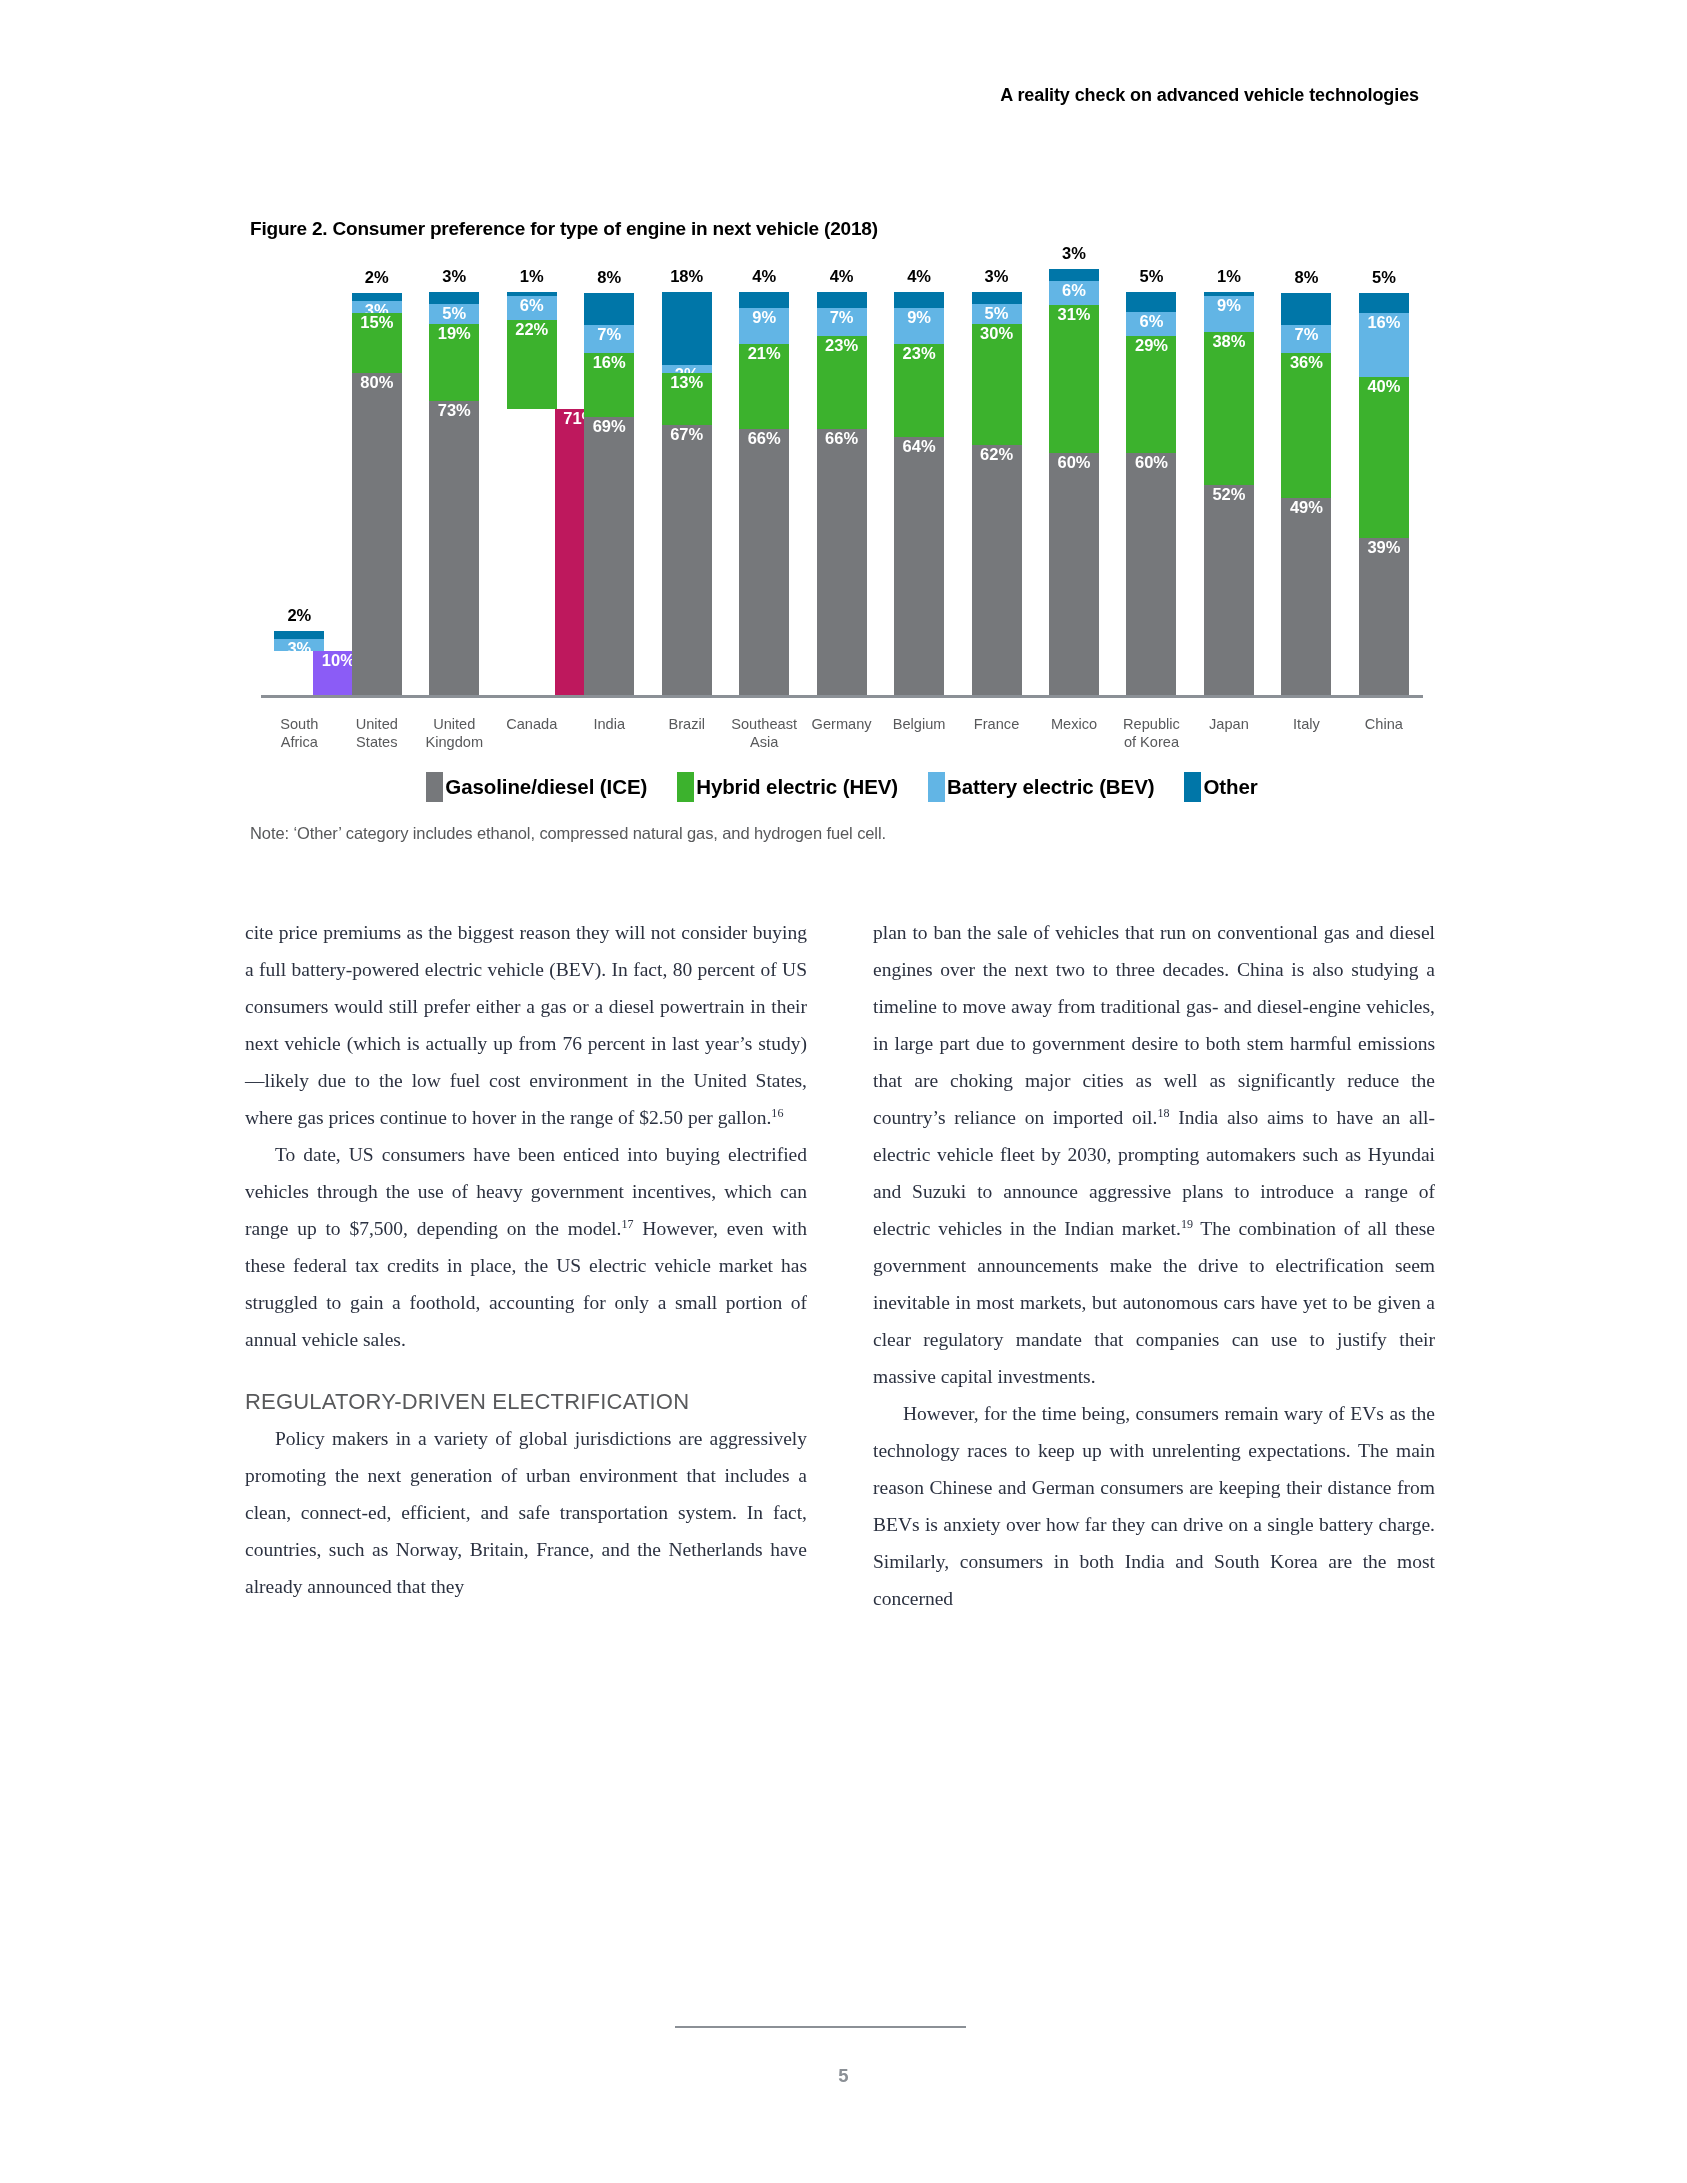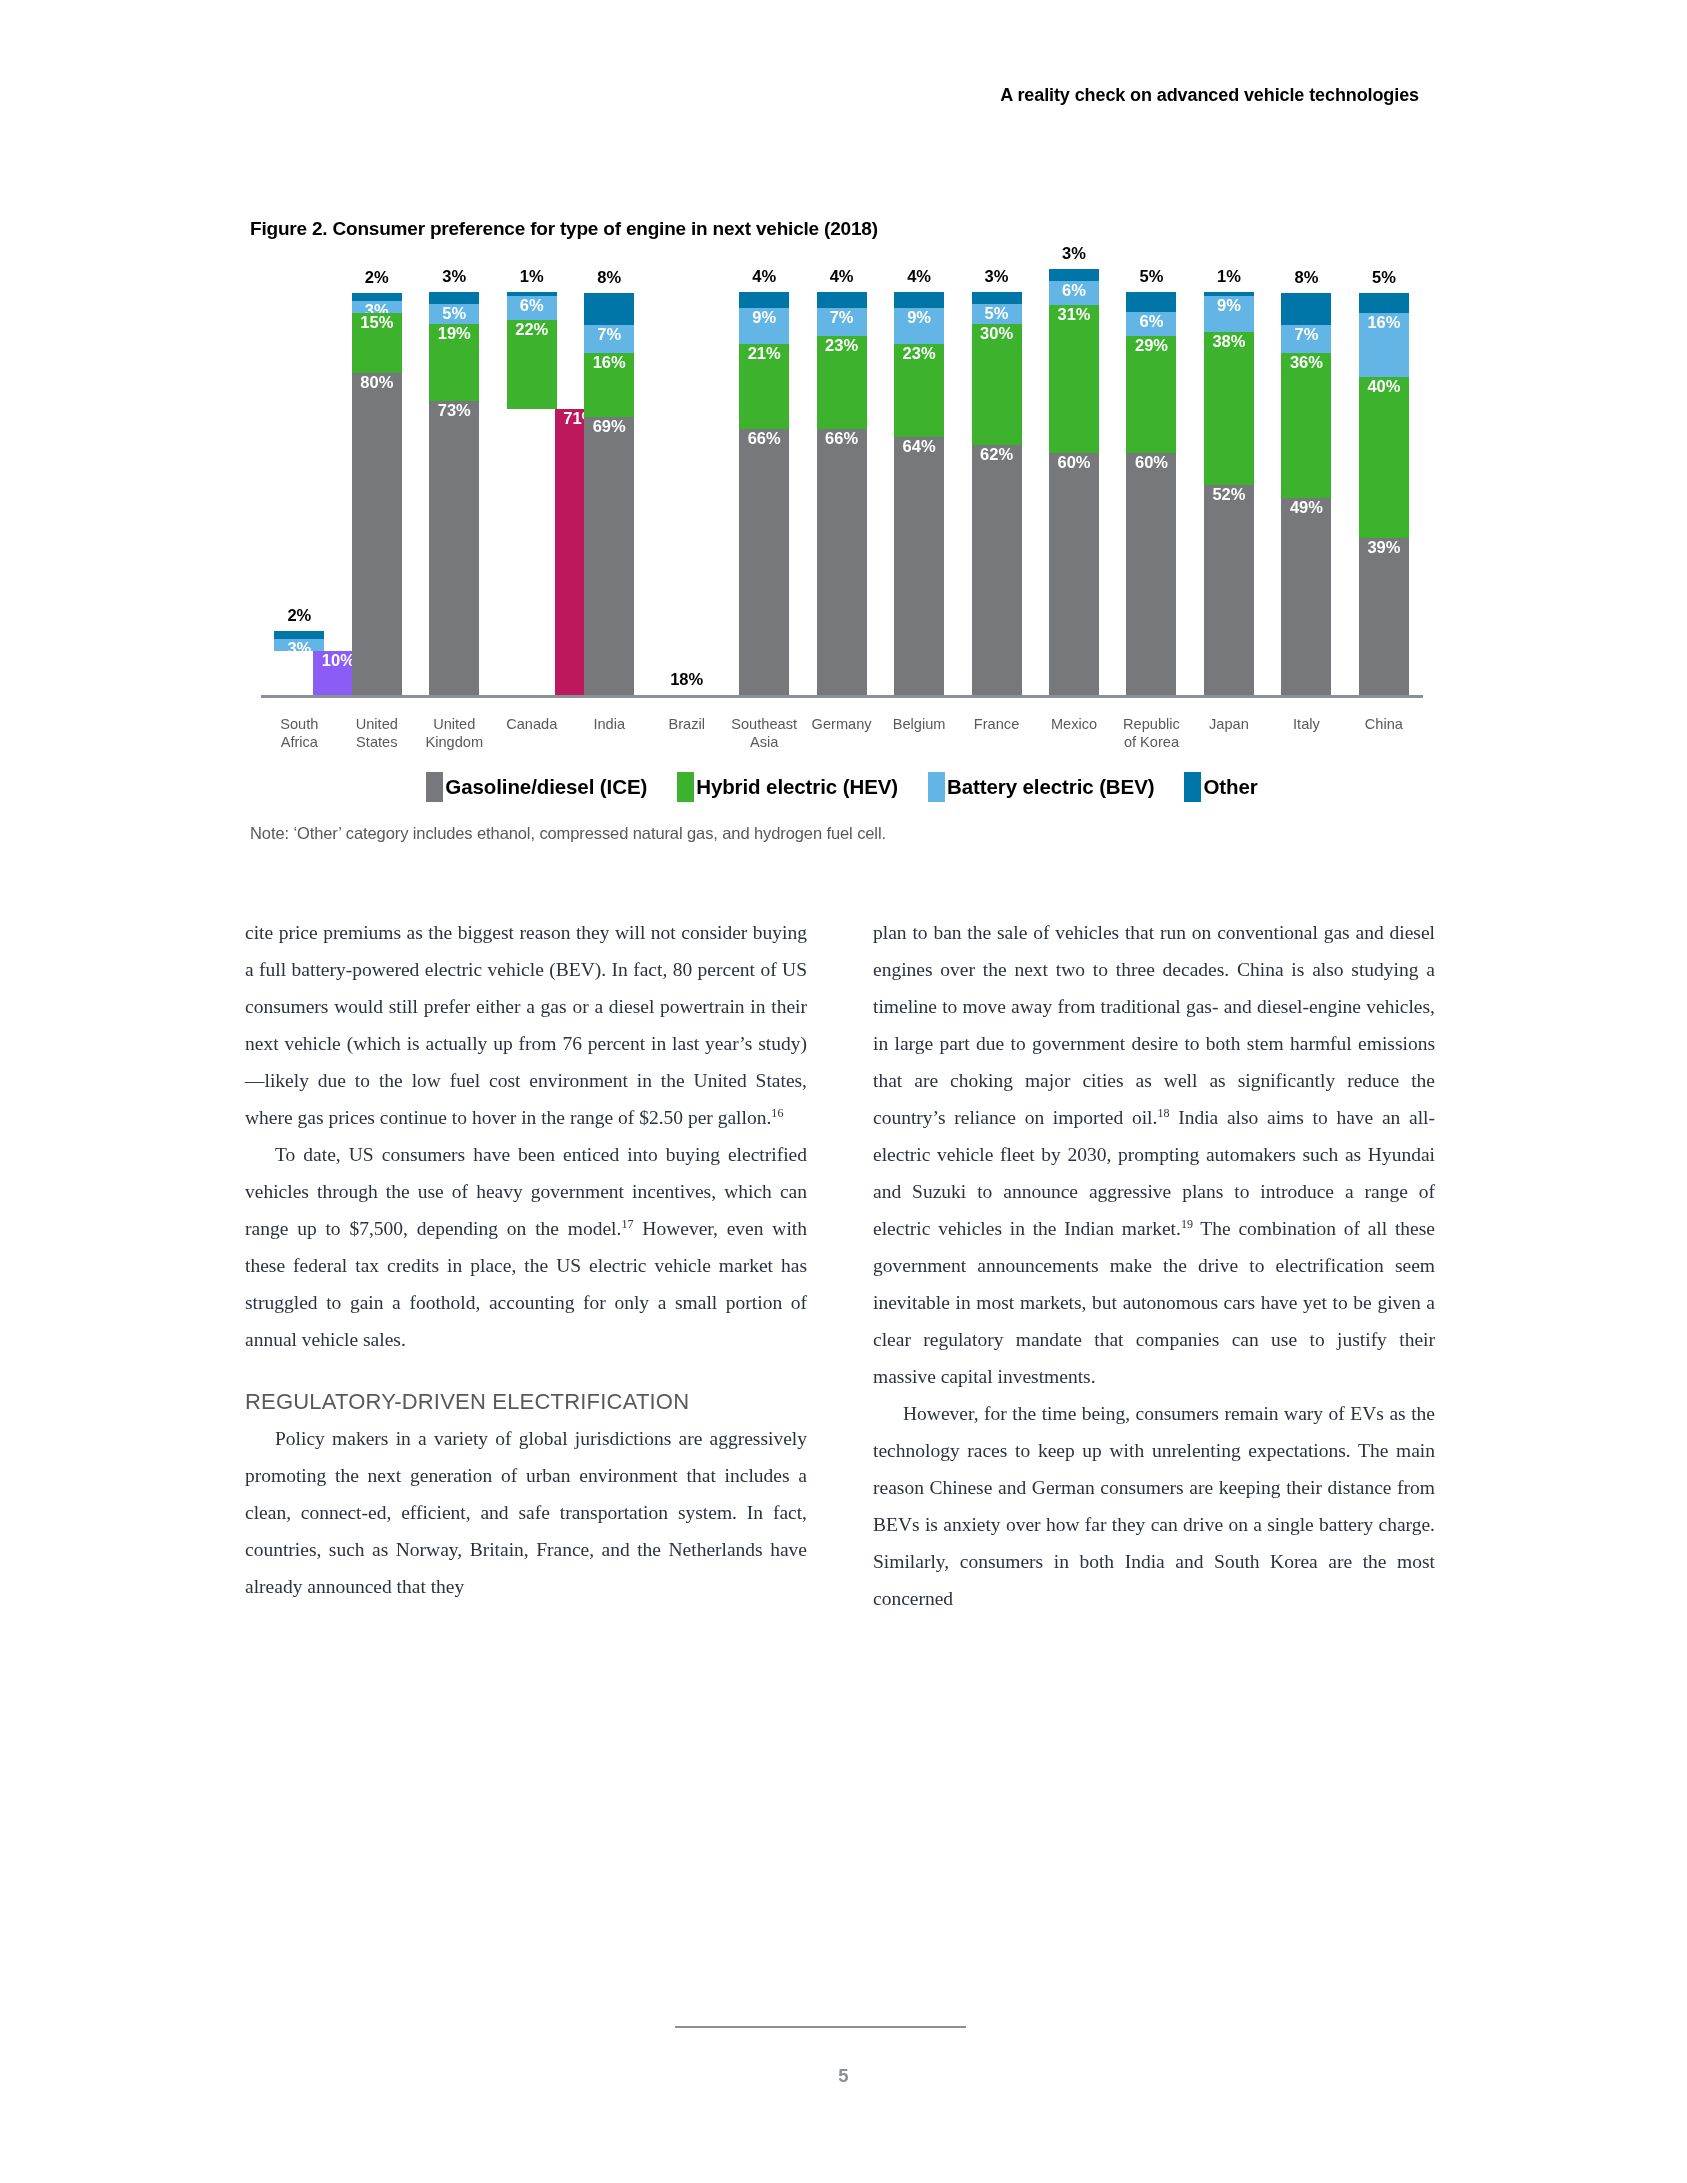--- a/index.html
+++ b/index.html
@@ -295,20 +295,32 @@
             <div class="seg" style="background: rgb(60, 178, 45); height: 64px;">
               <span>16%</span>
             </div>
             <div class="seg" style="background: rgb(118, 120, 123); height: 278px;">
               <span>69%</span>
             </div>
           </div>
         </div>
         <div class="bar-col">
           <div class="bar-toplabel">18%</div>
+          <div class="bar-stack">
+            <div class="seg s-other" style="background: rgb(0, 118, 168); height: 73px;"></div>
+            <div class="seg" style="background: rgb(98, 181, 229); height: 8px;">
+              <span>2%</span>
+            </div>
+            <div class="seg" style="background: rgb(60, 178, 45); height: 52px;">
+              <span>13%</span>
+            </div>
+            <div class="seg" style="background: rgb(118, 120, 123); height: 270px;">
+              <span>67%</span>
+            </div>
+          </div>
         </div>
         <div class="bar-col">
           <div class="bar-toplabel">4%</div>
           <div class="bar-stack">
             <div class="seg s-other" style="background: rgb(0, 118, 168); height: 16px;"></div>
             <div class="seg" style="background: rgb(98, 181, 229); height: 36px;">
               <span>9%</span>
             </div>
             <div class="seg" style="background: rgb(60, 178, 45); height: 85px;">
               <span>21%</span>

